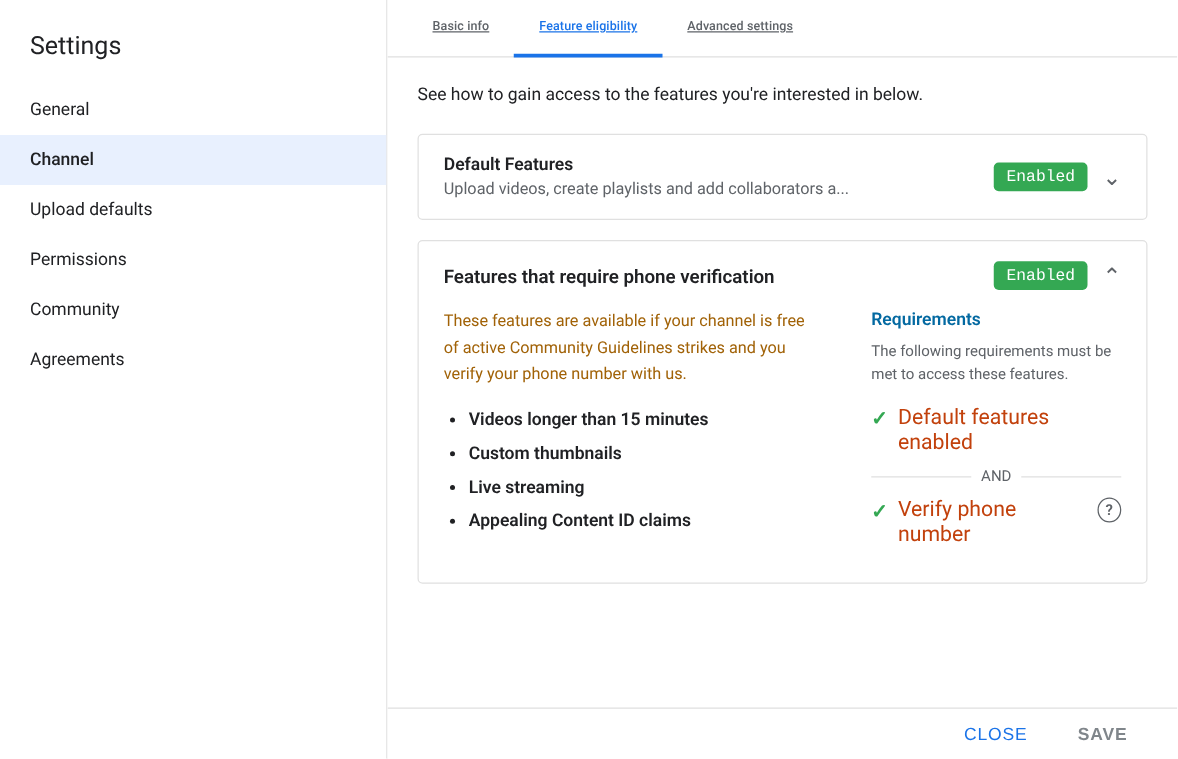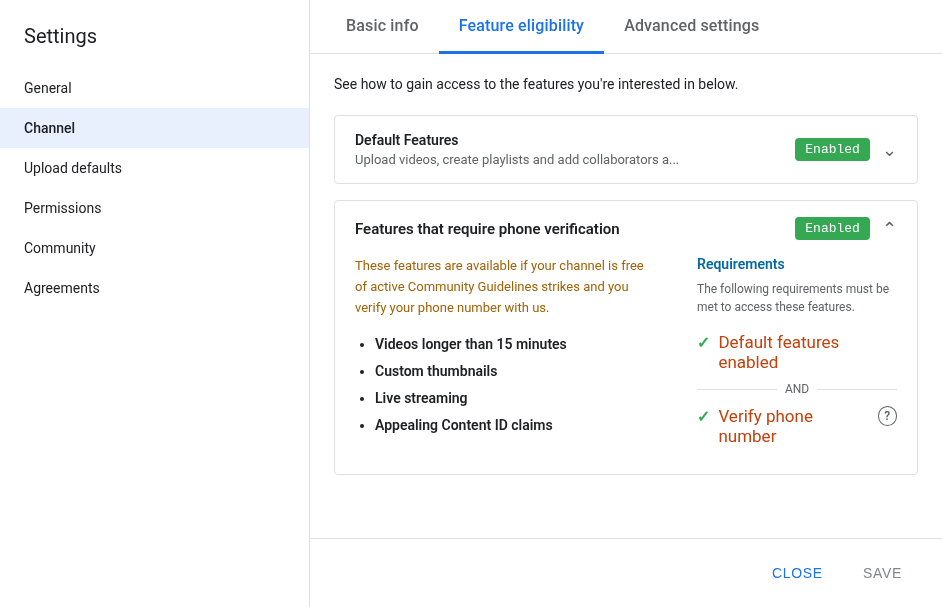--- a/index.html
+++ b/index.html
@@ -63,27 +63,28 @@
     
     .tabs {
       display: flex;
       border-bottom: 1px solid #e0e0e0;
       padding: 0 16px;
       flex-shrink: 0;
     }
 
     .tab {
       padding: 16px 20px;
-      font-size: 16px;
+      font-size: 10px;
       color: #5f6368;
       cursor: pointer;
       border-bottom: 3px solid transparent;
       margin-bottom: -1px;
       font-weight: 500;
       letter-spacing: 0.01em;
+      text-decoration: underline;
     }
 
     .tab.active {
       color: #1a73e8;
       border-bottom: 3px solid #1a73e8;
     }
 
     
     .content-area {
       flex: 1;
@@ -269,21 +270,21 @@
       border-radius: 50%;
       font-size: 12px;
       font-weight: 600;
     }
 
     
     .footer {
       display: flex;
       justify-content: flex-end;
       align-items: center;
-      padding: 18px 24px;
+      padding: 4px 24px;
       border-top: 1px solid #e0e0e0;
       gap: 8px;
       flex-shrink: 0;
     }
 
     .footer-btn {
       padding: 8px 16px;
       font-size: 14px;
       font-weight: 500;
       letter-spacing: 0.05em;
@@ -292,20 +293,21 @@
       cursor: pointer;
       border-radius: 4px;
     }
 
     .footer-btn-close {
       color: #1a73e8;
     }
 
     .footer-btn-save {
       color: #80868b;
+      font-weight: bold;
     }
 
     
     .content-area::-webkit-scrollbar {
       width: 8px;
     }
     .content-area::-webkit-scrollbar-track {
       background: #f1f3f4;
     }
     .content-area::-webkit-scrollbar-thumb {

